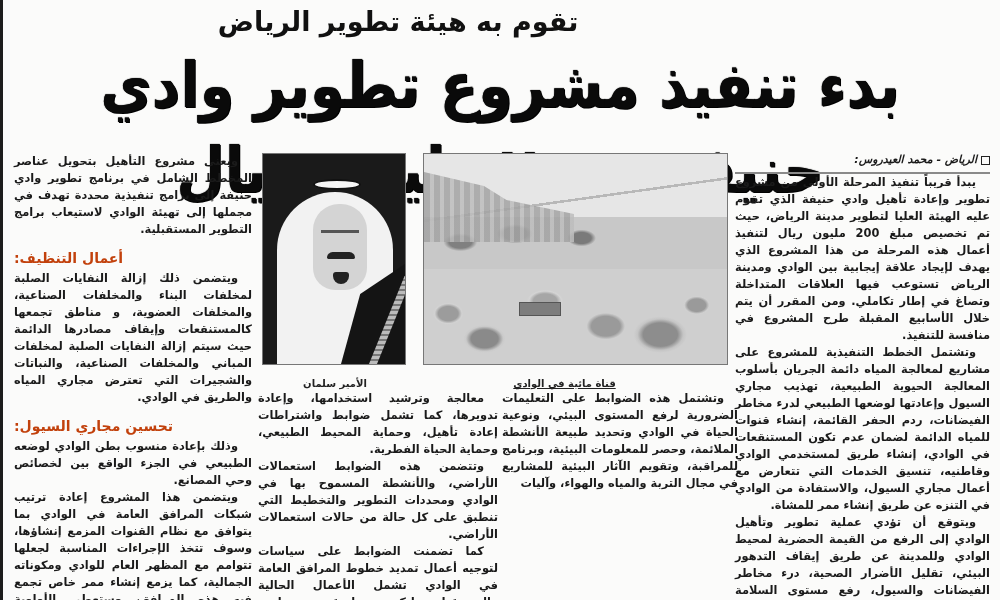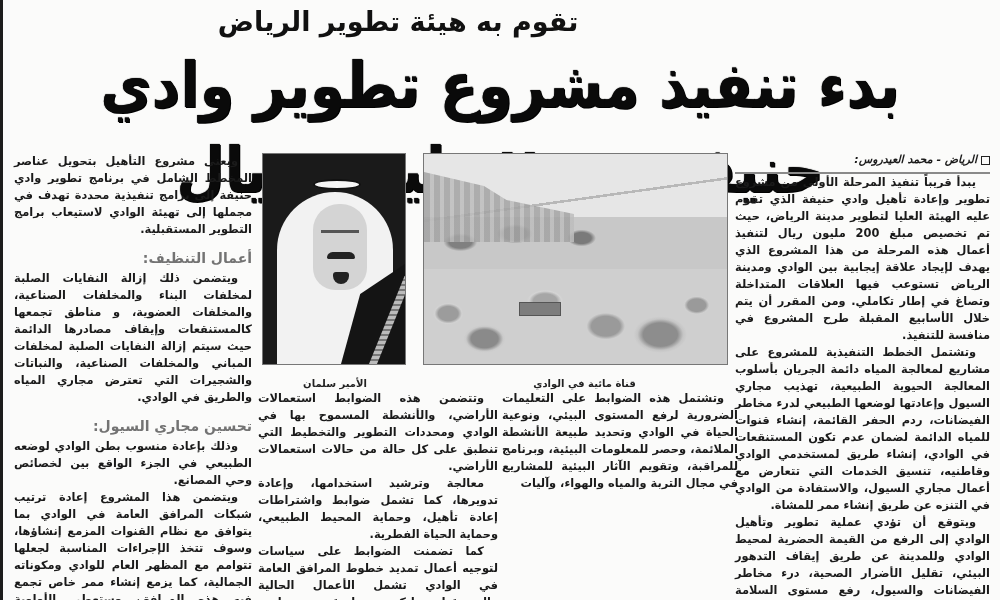--- a/index.html
+++ b/index.html
@@ -29,22 +29,22 @@
 
     .col {
       position: absolute;
       font-family: "DejaVu Sans", sans-serif;
       font-size: 11.4px; line-height: 17px; font-weight: bold;
       text-align: justify; color: #1a1a1a;
       letter-spacing: -0.2px;
     }
     .col p { margin: 0; text-indent: 14px; }
     .col h3 {
-      margin: 10px 0 2px; text-align: right;
-      font-size: 14px; line-height: 20px; font-weight: bold; color: #737373;
+      margin: 10px 0 2px; text-align: left;
+      font-size: 14px; line-height: 20px; font-weight: bold; color: #c2410c;
     }
     .col .subhead-inline { text-indent: 0; }
 
     .col-1 { right: 10px; top: 152px; width: 255px; }
     .col-2 { right: 262px; top: 390px; width: 236px; }
     .col-3 { right: 502px; top: 390px; width: 240px; }
     .col-4 { right: 748px; top: 153px; width: 238px; }
 
     .byline {
       font-size: 11px; line-height: 16px; font-weight: bold; font-style: italic;
@@ -82,21 +82,21 @@
       opacity: .85;
     }
     .photo-wadi .channel {
       position: absolute; left: 95px; top: 148px; width: 40px; height: 12px;
       background: #7d7d7d; border: 1px solid #555;
     }
     .caption {
       position: absolute; font-size: 10px; font-weight: bold; color: #222;
       text-align: center; line-height: 14px; margin-top: 9px;
     }
-    .caption-wadi { right: 264px; top: 368px; width: 303px; }
+    .caption-wadi { right: 284px; top: 368px; width: 303px; text-decoration: underline; }
 
     .photo-prince {
       right: 594px; top: 153px; width: 142px; height: 210px;
       background: #1a1a1a;
     }
     .photo-prince .ghutra {
       position: absolute; left: 14px; top: 38px; width: 116px; height: 172px;
       background: #f2f2f2;
       border-radius: 58px 58px 0 0;
     }
@@ -163,22 +163,22 @@
   <div class="bisht"></div>
   <div class="bisht-trim"></div>
 </div>
 <div class="caption caption-prince">الأمير سلمان</div>
 
 <div class="col col-2">
   <p>وتشتمل هذه الضوابط على التعليمات الضرورية لرفع المستوى البيئي، ونوعية الحياة في الوادي وتحديد طبيعة الأنشطة الملائمة، وحصر للمعلومات البيئية، وبرنامج للمراقبة، وتقويم الآثار البيئية للمشاريع في مجال التربة والمياه والهواء، وآليات</p>
 </div>
 
 <div class="col col-3">
+  <p>معالجة وترشيد استخدامها، وإعادة تدويرها، كما تشمل ضوابط واشتراطات إعادة تأهيل، وحماية المحيط الطبيعي، وحماية الحياة الفطرية.</p>
   <p>وتتضمن هذه الضوابط استعمالات الأراضي، والأنشطة المسموح بها في الوادي ومحددات التطوير والتخطيط التي تنطبق على كل حالة من حالات استعمالات الأراضي.</p>
-  <p>معالجة وترشيد استخدامها، وإعادة تدويرها، كما تشمل ضوابط واشتراطات إعادة تأهيل، وحماية المحيط الطبيعي، وحماية الحياة الفطرية.</p>
   <p>كما تضمنت الضوابط على سياسات لتوجيه أعمال تمديد خطوط المرافق العامة في الوادي تشمل الأعمال الحالية والمستقبلية، لتكون متناسقة من ناحية النوعية والأداء والمظهر، ويدخل ضمن هذه المرافق خدمات الصرف الصحي، وشبكات مياه الشرب، ومياه الري، وتمديدات الكهرباء والهاتف.</p>
 </div>
 
 <div class="col col-4">
   <p>ويعنى مشروع التأهيل بتحويل عناصر المخطط الشامل في برنامج تطوير وادي حنيفة إلى برامج تنفيذية محددة تهدف في مجملها إلى تهيئة الوادي لاستيعاب برامج التطوير المستقبلية.</p>
   <h3>أعمال التنظيف:</h3>
   <p>ويتضمن ذلك إزالة النفايات الصلبة لمخلفات البناء والمخلفات الصناعية، والمخلفات العضوية، و مناطق تجمعها كالمستنقعات وإيقاف مصادرها الدائمة حيث سيتم إزالة النفايات الصلبة لمخلفات المباني والمخلفات الصناعية، والنباتات والشجيرات التي تعترض مجاري المياه والطريق في الوادي.</p>
   <h3>تحسين مجاري السيول:</h3>
   <p>وذلك بإعادة منسوب بطن الوادي لوضعه الطبيعي في الجزء الواقع بين لخصائص وحي المصانع.</p>
   <p>ويتضمن هذا المشروع إعادة ترتيب شبكات المرافق العامة في الوادي بما يتوافق مع نظام القنوات المزمع إنشاؤها، وسوف تتخذ الإجراءات المناسبة لجعلها تتوامم مع المظهر العام للوادي ومكوناته الجمالية، كما يزمع إنشاء ممر خاص تجمع فيه هذه المرافق، وستعطى الأولوية للمنطقة الواقعة بين الدرعية وحي المنصورية.</p>

